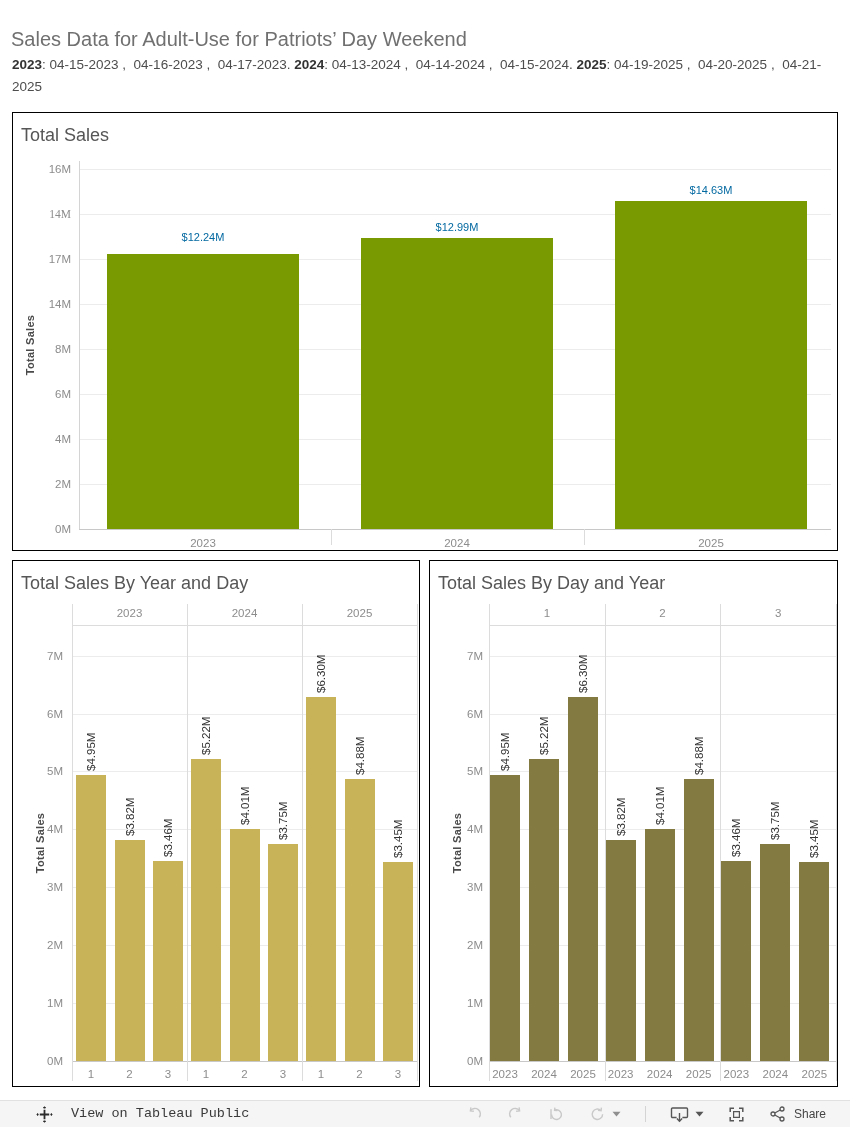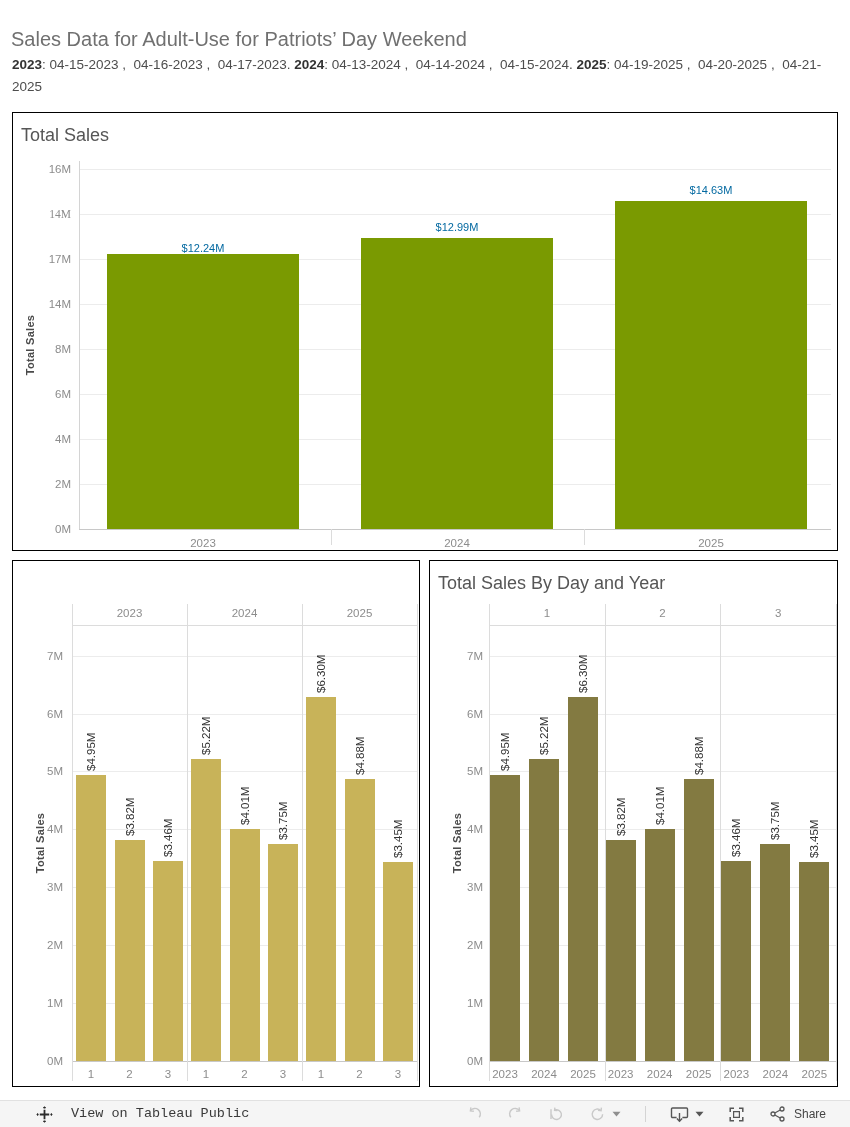--- a/index.html
+++ b/index.html
@@ -60,31 +60,32 @@
     <div class="gridline" style="left: 66px; top: 101.354px; width: 752px;"></div>
     <div class="ytick" style="left: 18px; top: 95.3537px; width: 40px; font-family: Liberation Serif, serif;">14M</div>
     <div class="gridline" style="left: 66px; top: 56.4756px; width: 752px;"></div>
     <div class="ytick" style="left: 18px; top: 50.4756px; width: 40px;">16M</div>
     <div class="axisline" style="left: 66px; top: 416px; width: 752px;"></div>
     <div class="axis-title" style="left: 17px; top: 232px;">Total Sales</div>
     <div class="vline" style="left: 66px; top: 48px; height: 368px; background: rgb(212, 212, 212);"></div>
     <div class="stub" style="left: 318px; top: 416px; height: 16px; background: rgb(220, 220, 220);"></div>
     <div class="stub" style="left: 571px; top: 416px; height: 16px; background: rgb(220, 220, 220);"></div>
     <div class="bar" style="left: 94px; top: 141.346px; width: 192px; height: 274.654px; background: rgb(122, 154, 1);"></div>
-    <div class="bar-value" style="left: 190px; top: 141px;">$12.24M</div>
+    <div class="bar-value" style="left: 190px; top: 130px;">$12.24M</div>
     <div class="xtick" style="left: 190px; top: 424px;">2023</div>
     <div class="bar" style="left: 348px; top: 124.517px; width: 192px; height: 291.483px; background: rgb(122, 154, 1);"></div>
     <div class="bar-value" style="left: 444px; top: 119.517px;">$12.99M</div>
     <div class="xtick" style="left: 444px; top: 424px;">2024</div>
     <div class="bar" style="left: 602px; top: 87.7171px; width: 192px; height: 328.283px; background: rgb(122, 154, 1);"></div>
     <div class="bar-value" style="left: 698px; top: 82.7171px;">$14.63M</div>
     <div class="xtick" style="left: 698px; top: 424px;">2025</div>
   </div>
 
 <div class="panel" id="chart-bl">
+  <div class="panel-title">Total Sales By Year and Day</div>
 <div class="ytick" style="left: 10px; top: 493.5px; width: 40px;">0M</div>
     <div class="gridline" style="left: 59px; top: 441.675px; width: 345px;"></div>
     <div class="ytick" style="left: 10px; top: 435.675px; width: 40px;">1M</div>
     <div class="gridline" style="left: 59px; top: 383.85px; width: 345px;"></div>
     <div class="ytick" style="left: 10px; top: 377.85px; width: 40px;">2M</div>
     <div class="gridline" style="left: 59px; top: 326.025px; width: 345px;"></div>
     <div class="ytick" style="left: 10px; top: 320.025px; width: 40px;">3M</div>
     <div class="gridline" style="left: 59px; top: 268.2px; width: 345px;"></div>
     <div class="ytick" style="left: 10px; top: 262.2px; width: 40px;">4M</div>
     <div class="gridline" style="left: 59px; top: 210.375px; width: 345px;"></div>

